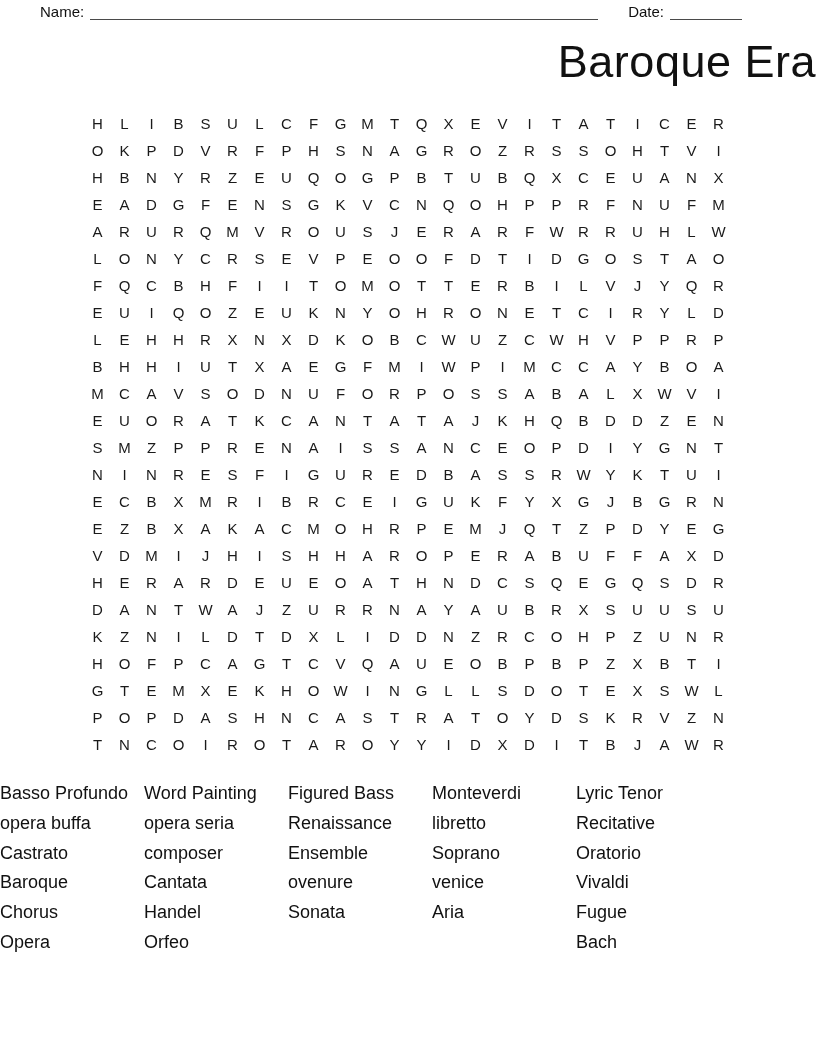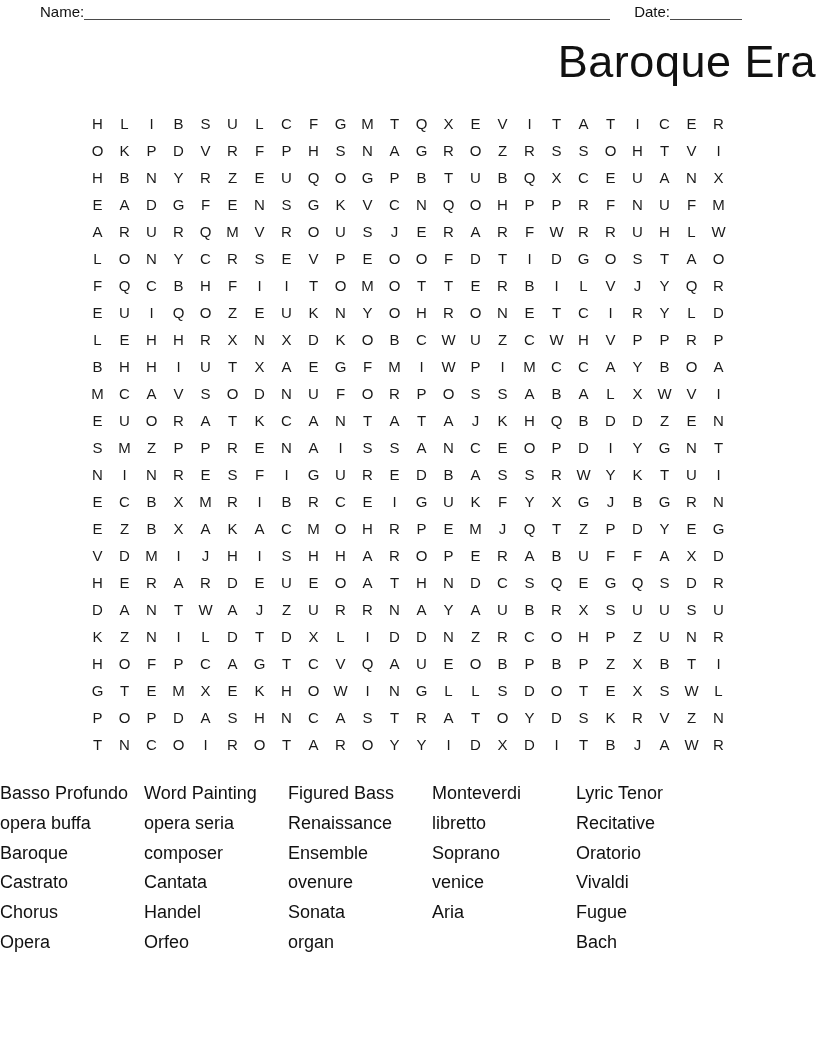--- a/index.html
+++ b/index.html
@@ -15,20 +15,21 @@
     height: 1056px;
     background: #ffffff;
     overflow: hidden;
   }
   
   .header {
     display: flex;
     align-items: flex-end;
     padding: 3px 74px 0 40px;
     font-size: 15px;
+    gap: 6px;
   }
   .header .label { white-space: nowrap; line-height: 17px; }
   .blank-line {
     border-bottom: 1.5px solid #4a4a4a;
     height: 15px;
   }
   .name-line { flex: 1; margin-right: 24px; }
   .date-line { width: 72px; }
   
   .title {
@@ -712,40 +713,39 @@
         <span class="grid-cell">A</span>
         <span class="grid-cell">W</span>
         <span class="grid-cell">R</span>
       </div>
     </div>
 
   <div class="words">
       <div class="word-col">
         <div class="word-item">Basso Profundo</div>
         <div class="word-item">opera buffa</div>
+        <div class="word-item">Castrato</div>
         <div class="word-item">Baroque</div>
-        <div class="word-item">Castrato</div>
         <div class="word-item">Chorus</div>
         <div class="word-item">Opera</div>
       </div>
       <div class="word-col">
         <div class="word-item">Word Painting</div>
         <div class="word-item">opera seria</div>
         <div class="word-item">composer</div>
         <div class="word-item">Cantata</div>
         <div class="word-item">Handel</div>
         <div class="word-item">Orfeo</div>
       </div>
       <div class="word-col">
         <div class="word-item">Figured Bass</div>
         <div class="word-item">Renaissance</div>
         <div class="word-item">Ensemble</div>
         <div class="word-item">ovenure</div>
         <div class="word-item">Sonata</div>
-        <div class="word-item">organ</div>
       </div>
       <div class="word-col">
         <div class="word-item">Monteverdi</div>
         <div class="word-item">libretto</div>
         <div class="word-item">Soprano</div>
         <div class="word-item">venice</div>
         <div class="word-item">Aria</div>
       </div>
       <div class="word-col">
         <div class="word-item">Lyric Tenor</div>

